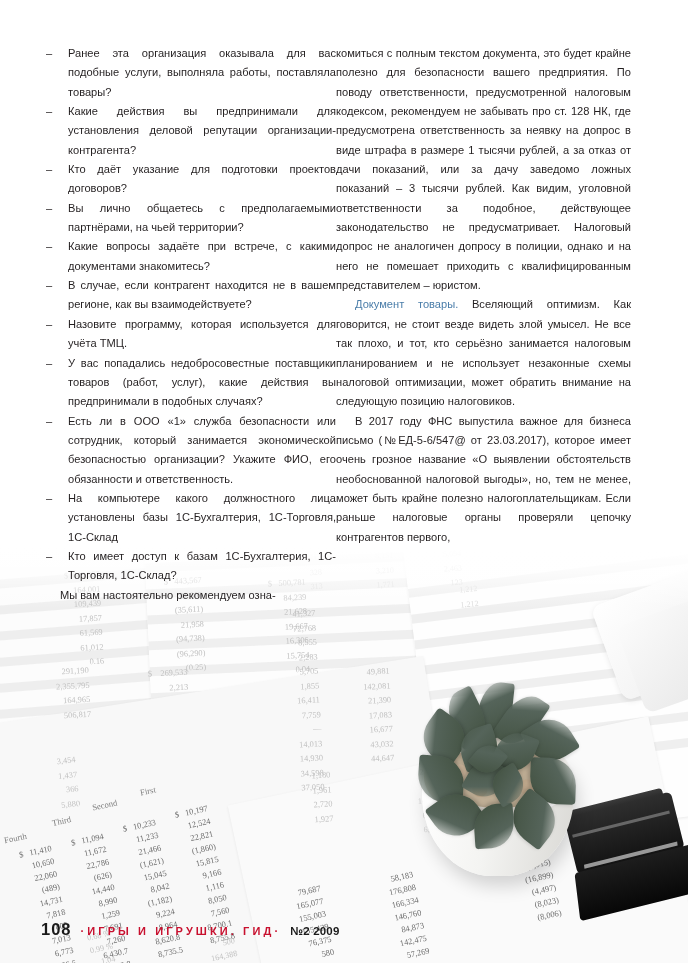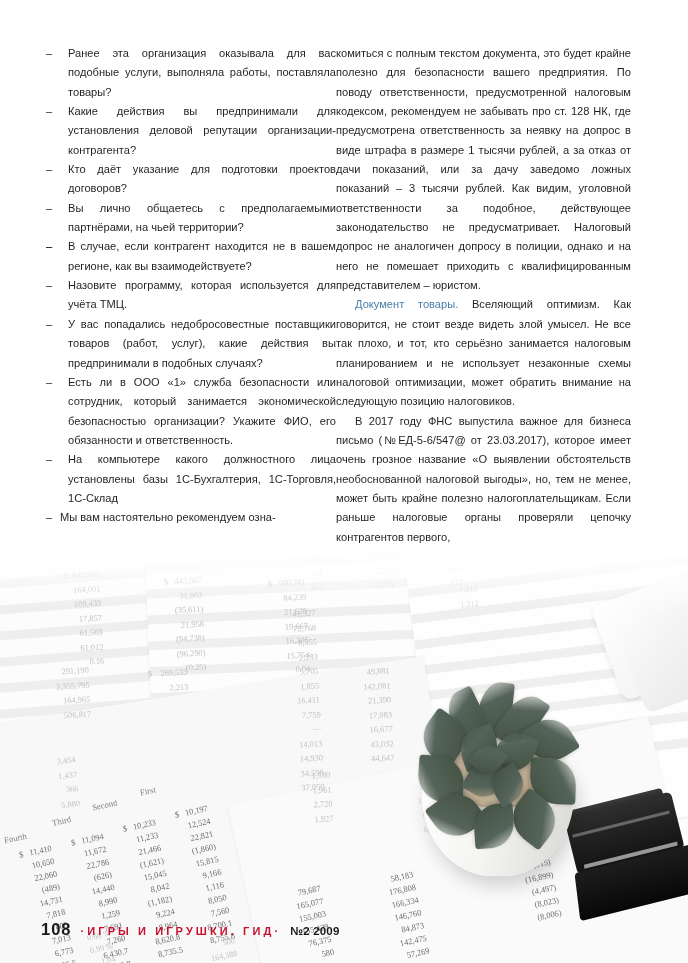--- a/index.html
+++ b/index.html
@@ -429,27 +429,27 @@
   </div>
 
   <div class="cols">
 
     <div class="col left">
       <ul class="qlist">
         <li><span class="dash">–</span><span>Ранее эта организация оказывала для вас подобные услуги, выполняла работы, поставляла товары?</span></li>
         <li><span class="dash">–</span><span>Какие действия вы предпринимали для установления деловой репутации организации-контрагента?</span></li>
         <li><span class="dash">–</span><span>Кто даёт указание для подготовки проектов договоров?</span></li>
         <li><span class="dash">–</span><span>Вы лично общаетесь с предполагаемыми партнёрами, на чьей территории?</span></li>
-        <li><span class="dash">–</span></li>
+        <li><span class="dash">–</span><span>Какие вопросы задаёте при встрече, с какими документами знакомитесь?</span></li>
         <li><span class="dash">–</span><span>В случае, если контрагент находится не в вашем регионе, как вы взаимодействуете?</span></li>
         <li><span class="dash">–</span><span>Назовите программу, которая используется для учёта ТМЦ.</span></li>
         <li><span class="dash">–</span><span>У вас попадались недобросовестные поставщики товаров (работ, услуг), какие действия вы предпринимали в подобных случаях?</span></li>
         <li><span class="dash">–</span><span>Есть ли в ООО «1» служба безопасности или сотрудник, который занимается экономической безопасностью организации? Укажите ФИО, его обязанности и ответственность.</span></li>
         <li><span class="dash">–</span><span>На компьютере какого должностного лица установлены базы 1С-Бухгалтерия, 1С-Торговля, 1С-Склад</span></li>
-        <li><span class="dash">–</span></li>
+        <li><span class="dash">–</span><span>Кто имеет доступ к базам 1С-Бухгалтерия, 1С-Торговля, 1С-Склад?</span></li>
       </ul>
       <p class="para">Мы вам настоятельно рекомендуем озна-</p>
     </div>
 
     <div class="col right">
       <p class="para noind">комиться с полным текстом документа, это будет крайне полезно для безопасности вашего предприятия. По поводу ответственности, предусмотренной налоговым кодексом, рекомендуем не забывать про ст. 128 НК, где предусмотрена ответственность за неявку на допрос в виде штрафа в размере 1 тысячи рублей, а за отказ от дачи показаний, или за дачу заведомо ложных показаний – 3 тысячи рублей. Как видим, уголовной ответственности за подобное, действующее законодательство не предусматривает. Налоговый допрос не аналогичен допросу в полиции, однако и на него не помешает приходить с квалифицированным представителем – юристом.</p>
       <p class="para"><span class="accent">Документ товары.</span><span> Вселяющий оптимизм. Как говорится, не стоит везде видеть злой умысел. Не все так плохо, и тот, кто серьёзно занимается налоговым планированием и не использует незаконные схемы налоговой оптимизации, может обратить внимание на следующую позицию налоговиков.</span></p>
       <p class="para">В 2017 году ФНС выпустила важное для бизнеса письмо (№ЕД-5-6/547@ от 23.03.2017), которое имеет очень грозное название «О выявлении обстоятельств необоснованной налоговой выгоды», но, тем не менее, может быть крайне полезно налогоплательщикам. Если раньше налоговые органы проверяли цепочку контрагентов первого,</p>
     </div>
   </div>

